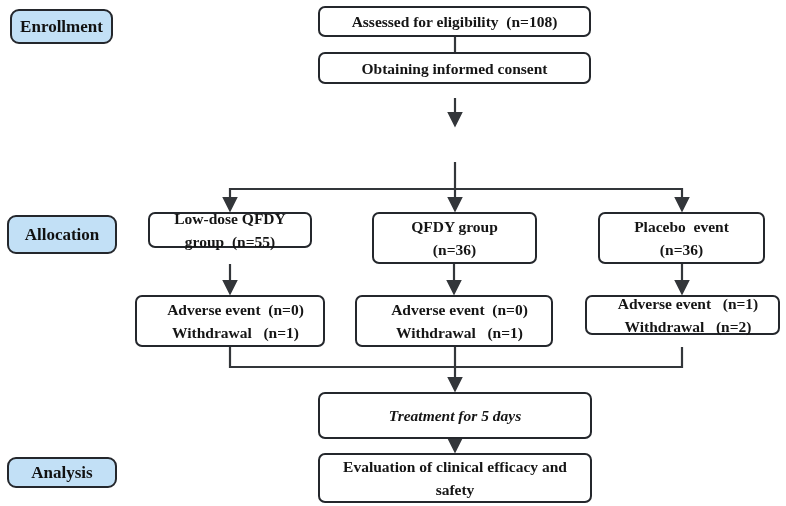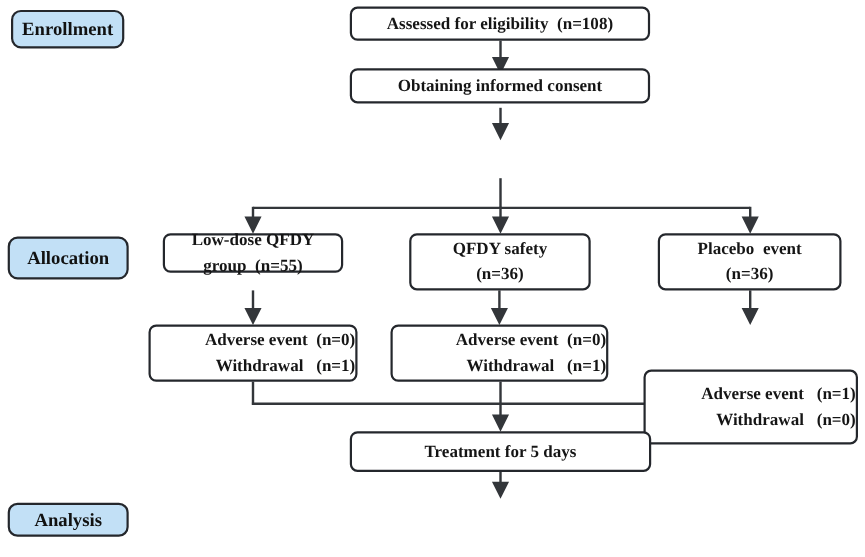--- a/index.html
+++ b/index.html
@@ -22,21 +22,21 @@
     align-items:center;
     justify-content:center;
     color:#151515;
     font-weight:bold;
     font-size:15.5px;
     line-height:23px;
     text-align:right;
     z-index:2;
   }
   .box .bline{white-space:pre;}
-  .box.left-align{align-items:flex-end;padding-left:11px;text-align:left;}
+  .box.left-align{align-items:center;padding-left:11px;text-align:left;}
   .stage{
     position:absolute;
     box-sizing:border-box;
     background:#c2e0f6;
     border:2.5px solid #24272c;
     border-radius:9px;
     display:flex;
     align-items:center;
     justify-content:center;
     color:#111;
@@ -89,49 +89,53 @@
   </svg>
 
   <div class="stage" style="left:10px;top:9px;width:103px;height:35px;text-align:right;">Enrollment</div>
   <div class="stage" style="left:7px;top:215px;width:110px;height:39px;">Allocation</div>
   <div class="stage" style="left:7px;top:457px;width:110px;height:31px;">Analysis</div>
 
   <div class="box" style="left:318px;top:6px;width:273px;height:31px;">
     <span class="bline">Assessed for eligibility  (n=108)</span>
   </div>
 
-  <div class="box" style="left:318px;top:62px;width:273px;height:32px;">
+  <div class="box" style="left:318px;top:52px;width:273px;height:32px;">
     <span class="bline">Obtaining informed consent</span>
   </div>
 
 
   <div class="box" style="left:148px;top:212px;width:164px;height:36px;">
     <span class="bline">Low-dose QFDY</span>
     <span class="bline">group  (n=55)</span>
   </div>
   <div class="box" style="left:372px;top:212px;width:165px;height:52px;">
-    <span class="bline">QFDY safety</span>
+    <span class="bline">QFDY group</span>
     <span class="bline">(n=36)</span>
   </div>
   <div class="box" style="left:598px;top:212px;width:167px;height:52px;">
     <span class="bline">Placebo  event</span>
     <span class="bline">(n=36)</span>
   </div>
 
   <div class="box left-align" style="left:135px;top:295px;width:190px;height:52px;">
     <span class="bline">Adverse event  (n=0)</span>
     <span class="bline">Withdrawal   (n=1)</span>
   </div>
   <div class="box left-align" style="left:355px;top:295px;width:198px;height:52px;">
     <span class="bline">Adverse event  (n=0)</span>
     <span class="bline">Withdrawal   (n=1)</span>
   </div>
-  <div class="box left-align" style="left:585px;top:295px;width:195px;height:68px;margin-top:41px;">
+  <div class="box left-align" style="left:585px;top:295px;width:195px;height:40px;">
     <span class="bline">Adverse event   (n=1)</span>
-    <span class="bline">Withdrawal   (n=0)</span>
+    <span class="bline">Withdrawal   (n=2)</span>
   </div>
 
-  <div class="box" style="left:318px;top:392px;width:274px;height:37px;">
+  <div class="box" style="left:318px;top:392px;width:274px;height:47px;font-style:italic;">
     <span class="bline">Treatment for 5 days</span>
   </div>
 
+  <div class="box" style="left:318px;top:453px;width:274px;height:50px;">
+    <span class="bline">Evaluation of clinical efficacy and</span>
+    <span class="bline">safety</span>
+  </div>
 
 </div>
 
 </body></html>

